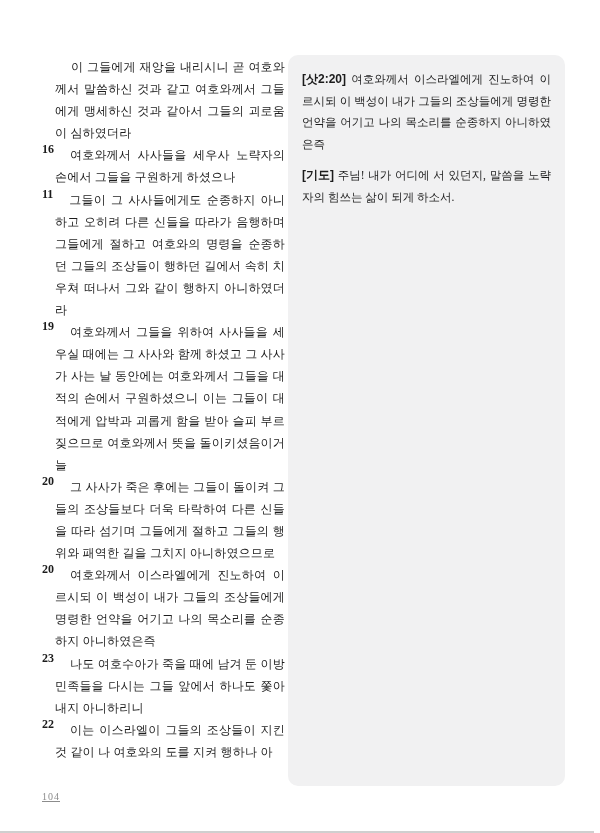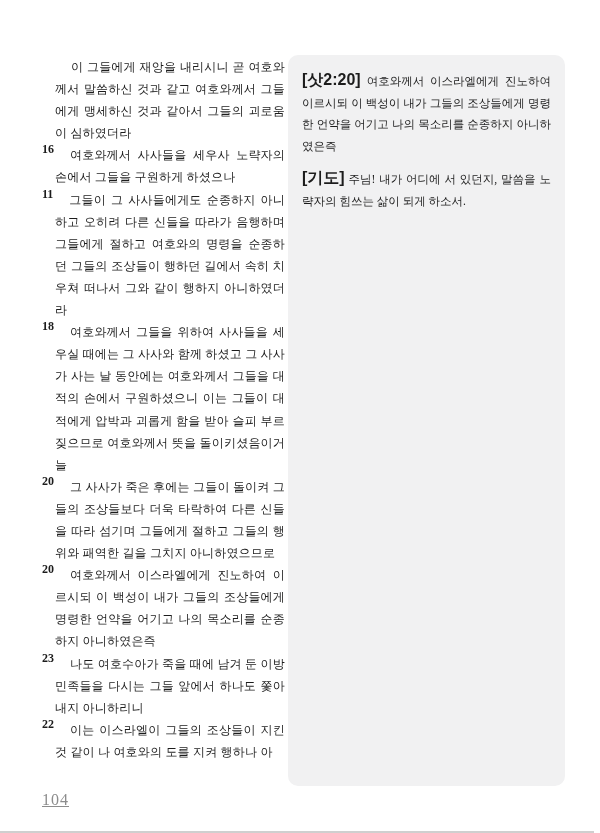--- a/index.html
+++ b/index.html
@@ -28,43 +28,43 @@
   
   .panel {
     position:absolute; left:288px; top:55px; width:277px; height:731px;
     border-radius:10px; padding:14px 14px; box-sizing:border-box;
     font-size:11.5px; line-height:21.5px;
   }
   .panel p { margin:0; text-align:justify; }
   .sec { margin-bottom:10px; }
   .lbl {
     font-family:"Liberation Sans","DejaVu Sans",sans-serif;
-    font-weight:bold; font-size:16px; letter-spacing:0;
+    font-weight:bold; font-size:12px; letter-spacing:0;
   }
   
   .pagenum {
     position:absolute; left:42px; top:791px;
-    font-size:16px; color:#8c8c8c;
+    font-size:10px; color:#8c8c8c;
     text-decoration:underline; letter-spacing:1px;
   }
   .bottom-edge {
     position:absolute; left:0; bottom:0; width:600px; height:2px;
     background:#cfcfcf;
   }
 </style>
 </head>
 <body>
 
 <div class="page">
 
   <div class="scripture">
     <p class="verse cont"><sup></sup><span>이 그들에게 재앙을 내리시니 곧 여호와께서 말씀하신 것과 같고 여호와께서 그들에게 맹세하신 것과 같아서 그들의 괴로움이 심하였더라</span></p>
     <p class="verse"><sup>16</sup><span>여호와께서 사사들을 세우사 노략자의 손에서 그들을 구원하게 하셨으나</span></p>
     <p class="verse"><sup>11</sup><span>그들이 그 사사들에게도 순종하지 아니하고 오히려 다른 신들을 따라가 음행하며 그들에게 절하고 여호와의 명령을 순종하던 그들의 조상들이 행하던 길에서 속히 치우쳐 떠나서 그와 같이 행하지 아니하였더라</span></p>
-    <p class="verse"><sup>18</sup><span>여호와께서 그들을 위하여 사사들을 세우실 때에는 그 사사와 함께 하셨고 그 사사가 사는 날 동안에는 여호와께서 그들을 대적의 손에서 구원하셨으니 이는 그들이 대적에게 압박과 괴롭게 함을 받아 슬피 부르짖으므로 여호와께서 뜻을 돌이키셨음이거늘</span></p>
+    <p class="verse"><sup>19</sup><span>여호와께서 그들을 위하여 사사들을 세우실 때에는 그 사사와 함께 하셨고 그 사사가 사는 날 동안에는 여호와께서 그들을 대적의 손에서 구원하셨으니 이는 그들이 대적에게 압박과 괴롭게 함을 받아 슬피 부르짖으므로 여호와께서 뜻을 돌이키셨음이거늘</span></p>
     <p class="verse"><sup>20</sup><span>그 사사가 죽은 후에는 그들이 돌이켜 그들의 조상들보다 더욱 타락하여 다른 신들을 따라 섬기며 그들에게 절하고 그들의 행위와 패역한 길을 그치지 아니하였으므로</span></p>
     <p class="verse"><sup>20</sup><span>여호와께서 이스라엘에게 진노하여 이르시되 이 백성이 내가 그들의 조상들에게 명령한 언약을 어기고 나의 목소리를 순종하지 아니하였은즉</span></p>
     <p class="verse"><sup>23</sup><span>나도 여호수아가 죽을 때에 남겨 둔 이방 민족들을 다시는 그들 앞에서 하나도 쫓아내지 아니하리니</span></p>
     <p class="verse"><sup>22</sup><span>이는 이스라엘이 그들의 조상들이 지킨 것 같이 나 여호와의 도를 지켜 행하나 아</span></p>
   </div>
 
   <div class="panel" style="background: rgb(241, 241, 242);">
     <div class="sec">
       <p>
         <span class="lbl">[삿2:20]</span>

